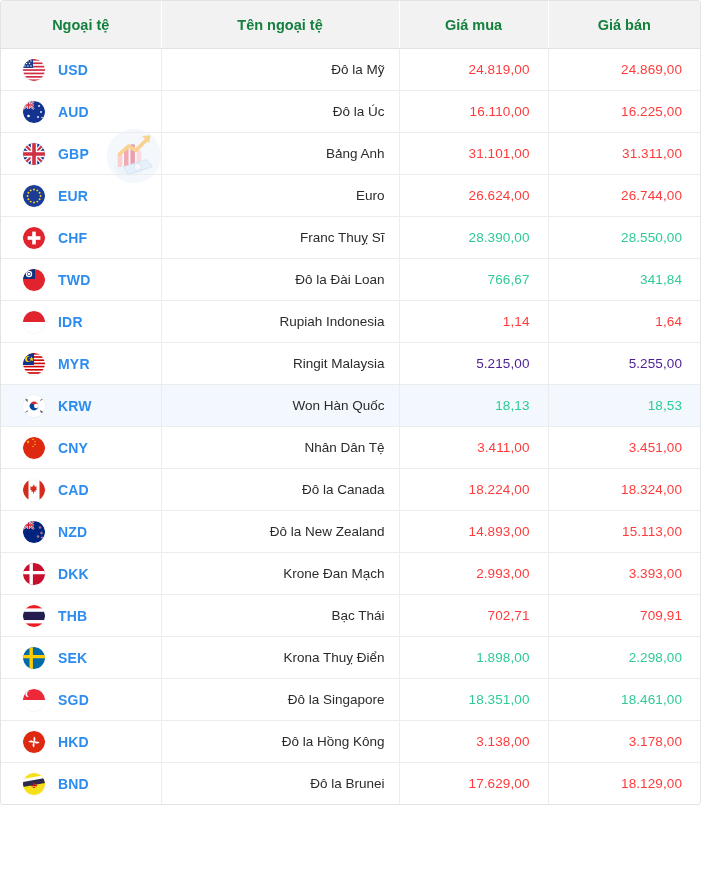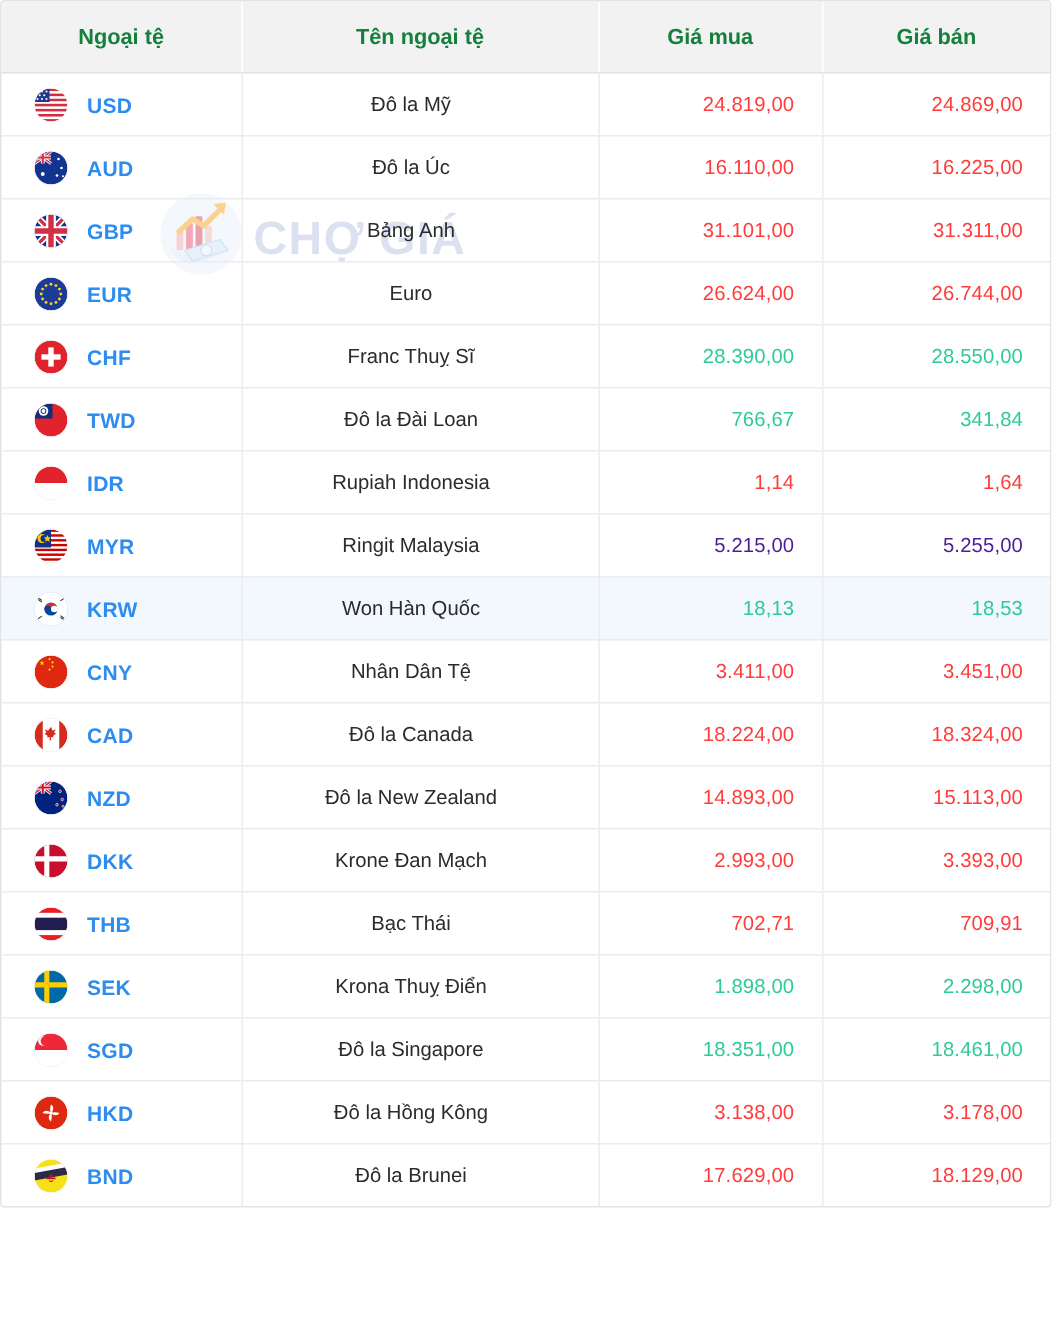--- a/index.html
+++ b/index.html
@@ -86,21 +86,21 @@
     width: 22px;
     height: 22px;
     border-radius: 50%;
     overflow: hidden;
     flex: 0 0 22px;
     display: block;
     box-shadow: 0 0 0 0.5px rgba(0,0,0,0.06);
   }
   .flag svg { display: block; width: 22px; height: 22px; }
 
-  td.name-cell { text-align: center; padding-left: 2px; }
+  td.name-cell { text-align: right; padding-left: 2px; }
 
   td.num {
     text-align: right;
     padding-right: 18px;
     font-size: 13.5px;
     letter-spacing: 0.1px;
   }
   .v-up   { color: #ff3b3b; }
   .v-down { color: #2ecb96; }
   .v-flat { color: #4c1d95; }
@@ -143,21 +143,20 @@
         <rect x="14" y="30" width="5" height="14" rx="1" fill="#f2a3a3"></rect>
         <rect x="21" y="24" width="5" height="20" rx="1" fill="#e8556b"></rect>
         <rect x="28" y="19" width="5" height="25" rx="1" fill="#d94060"></rect>
         <rect x="35" y="26" width="5" height="18" rx="1" fill="#f0b7b7"></rect>
         <path d="M16 30 L26 21 L34 26 L48 12" stroke="#f5a623" stroke-width="4" fill="none" stroke-linecap="round" stroke-linejoin="round"></path>
         <path d="M41 10 L50 9 L49 18 Z" fill="#f5a623"></path>
         <path d="M20 44 L46 36 L52 44 L26 52 Z" fill="#cfe3f6" stroke="#a9c9ea" stroke-width="1"></path>
         <circle cx="36" cy="44" r="4" fill="#eaf2fb" stroke="#a9c9ea" stroke-width="1"></circle>
       </svg>
     </span>
-    <span class="wm-text">CHỢ GIÁ</span>
   </div>
 
   <table class="rate-table">
     <colgroup>
       <col class="c-code">
         <col class="c-name">
         <col class="c-buy">
         <col class="c-sell">
     </colgroup>
     <thead>

